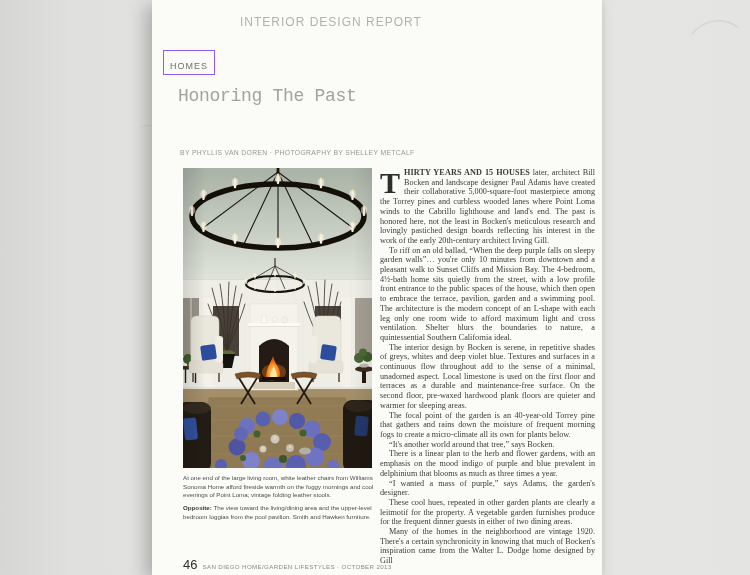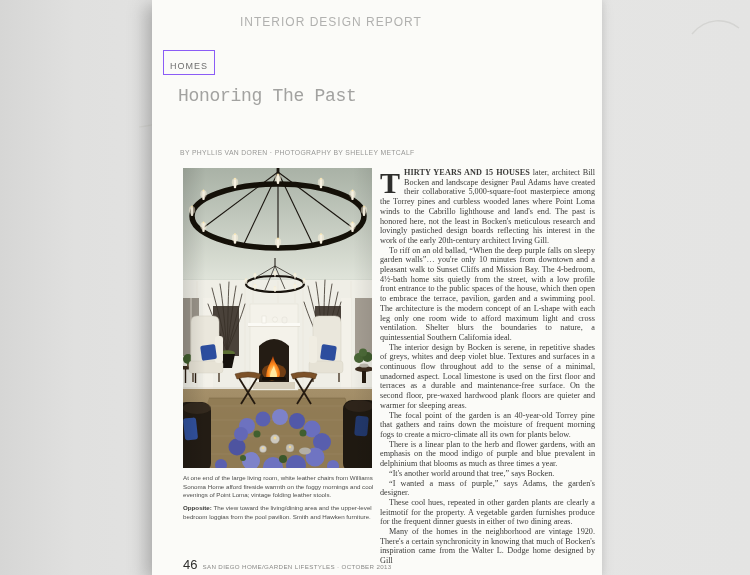--- a/index.html
+++ b/index.html
@@ -340,22 +340,22 @@
   <div class="caption">
     <p>At one end of the large living room, white leather chairs from Williams Sonoma Home afford fireside warmth on the foggy mornings and cool evenings of Point Loma; vintage folding leather stools.</p>
     <p><b>Opposite:</b><span> The view toward the living/dining area and the upper-level bedroom loggias from the pool pavilion. Smith and Hawken furniture.</span></p>
   </div>
 
   <div class="column">
     <p><span class="dropcap">T</span><span class="lead">HIRTY YEARS AND 15 HOUSES</span><span> later, architect Bill Bocken and landscape designer Paul Adams have created their collaborative 5,000-square-foot masterpiece among the Torrey pines and curbless wooded lanes where Point Loma winds to the Cabrillo lighthouse and land's end. The past is honored here, not the least in Bocken's meticulous research and lovingly pastiched design boards reflecting his interest in the work of the early 20th-century architect Irving Gill.</span></p>
     <p class="ind">To riff on an old ballad, “When the deep purple falls on sleepy garden walls”… you're only 10 minutes from downtown and a pleasant walk to Sunset Cliffs and Mission Bay. The 4-bedroom, 4½-bath home sits quietly from the street, with a low profile front entrance to the public spaces of the house, which then open to embrace the terrace, pavilion, garden and a swimming pool. The architecture is the modern concept of an L-shape with each leg only one room wide to afford maximum light and cross ventilation. Shelter blurs the boundaries to nature, a quintessential Southern California ideal.</p>
     <p class="ind">The interior design by Bocken is serene, in repetitive shades of greys, whites and deep violet blue. Textures and surfaces in a continuous flow throughout add to the sense of a minimal, unadorned aspect. Local limestone is used on the first floor and terraces as a durable and maintenance-free surface. On the second floor, pre-waxed hardwood plank floors are quieter and warmer for sleeping areas.</p>
     <p class="ind">The focal point of the garden is an 40-year-old Torrey pine that gathers and rains down the moisture of frequent morning fogs to create a micro-climate all its own for plants below.</p>
+    <p class="ind">“It's another world around that tree,” says Bocken.</p>
     <p class="ind">There is a linear plan to the herb and flower gardens, with an emphasis on the mood indigo of purple and blue prevalent in delphinium that blooms as much as three times a year.</p>
-    <p class="ind">“It's another world around that tree,” says Bocken.</p>
     <p class="ind">“I wanted a mass of purple,” says Adams, the garden's designer.</p>
     <p class="ind">These cool hues, repeated in other garden plants are clearly a leitmotif for the property. A vegetable garden furnishes produce for the frequent dinner guests in either of two dining areas.</p>
     <p class="ind">Many of the homes in the neighborhood are vintage 1920. There's a certain synchronicity in knowing that much of Bocken's inspiration came from the Walter L. Dodge home designed by Gill</p>
   </div>
 
   <div class="footer">
     <span class="pgnum">46</span><span class="pub">SAN DIEGO HOME/GARDEN LIFESTYLES</span><span class="sep">·</span><span class="issue">OCTOBER 2013</span>
   </div>
 
 </div>

